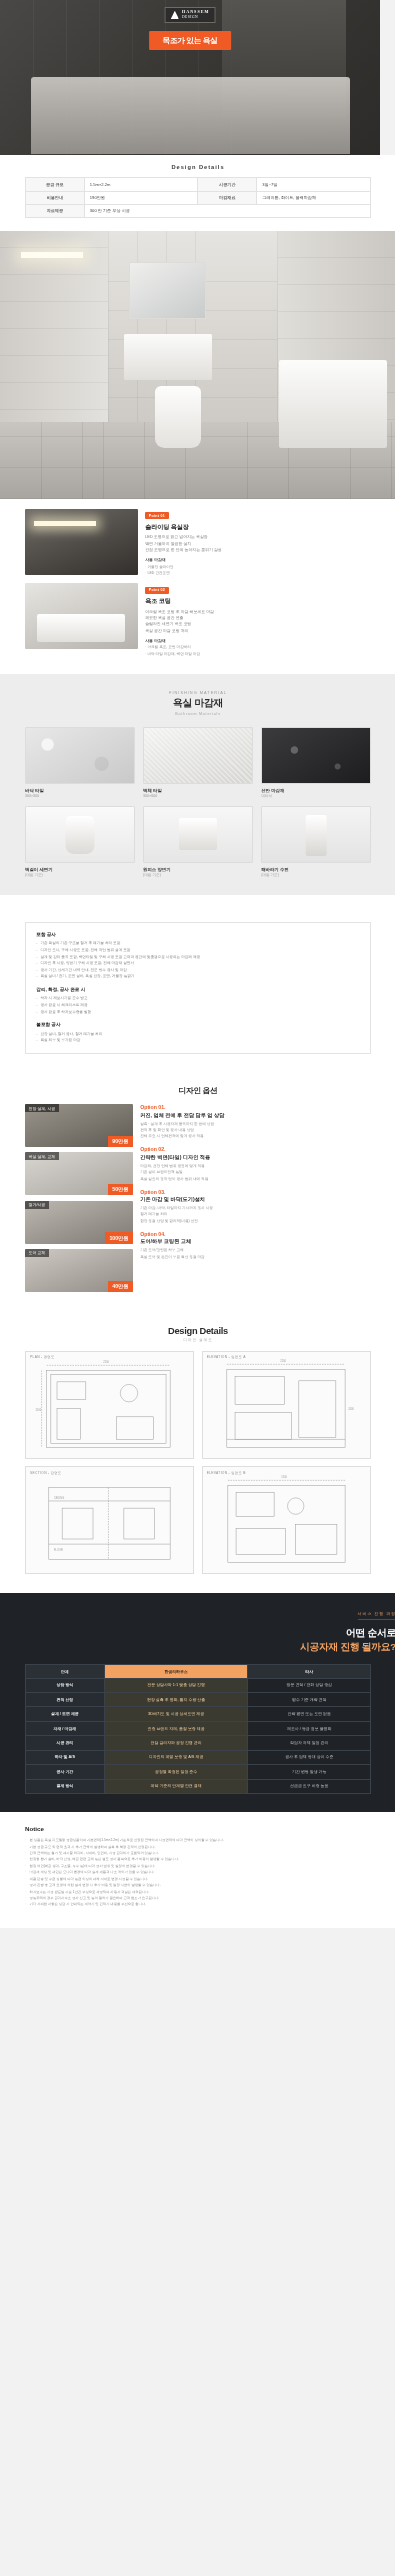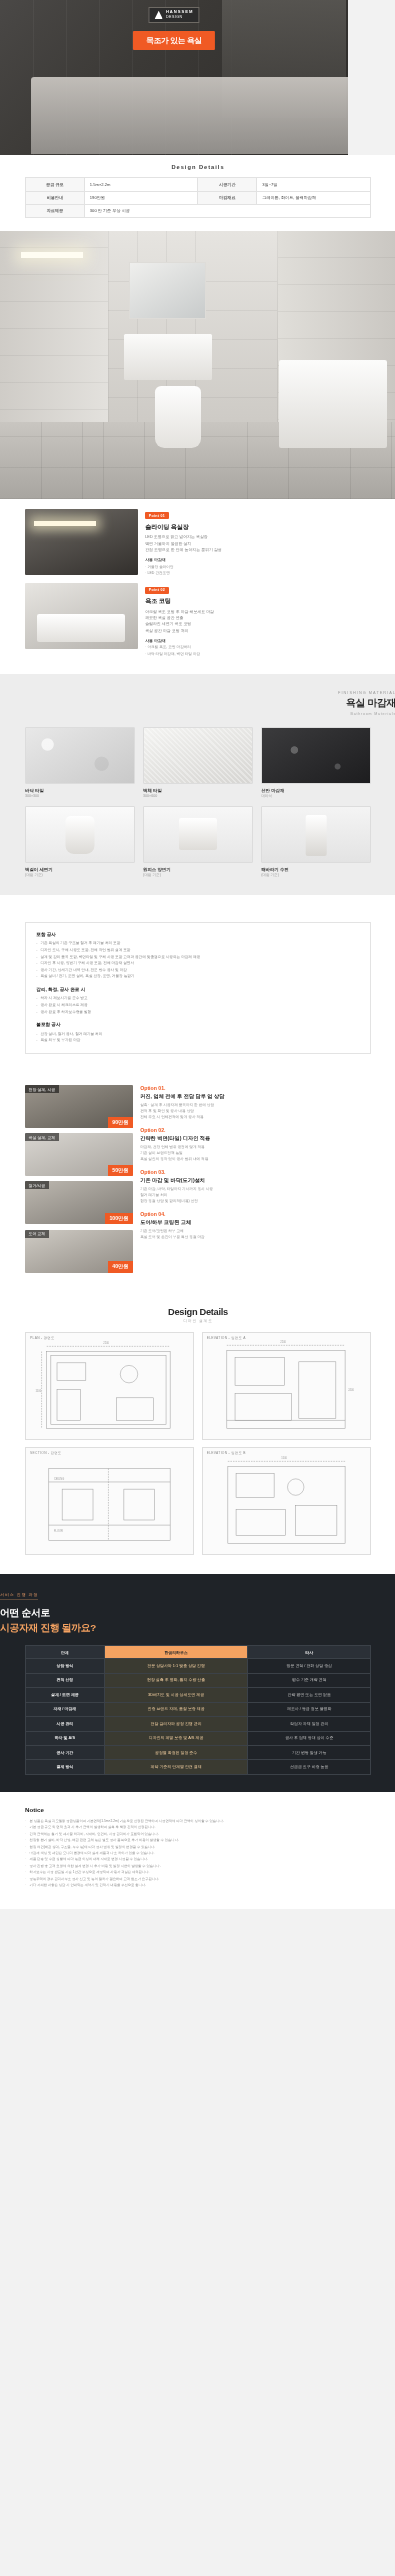--- a/index.html
+++ b/index.html
@@ -8,24 +8,25 @@
     width: 396px;
     background: #f2f2f2;
     color: #2b2b2b;
     -webkit-font-smoothing: antialiased;
   }
   .page { width:396px; margin:0 auto; background:#f2f2f2; }
 
   
   .top-hero {
     position: relative;
-    width: 348px;
+    width: 380px;
     height: 155px;
     background: linear-gradient(180deg,#3a3a3a 0%, #2e2e2e 45%, #262626 100%);
     overflow: hidden;
+    font-family: Liberation Serif, serif;
   }
   .top-hero .tile-wall {
     position:absolute; inset:0;
     background:
       repeating-linear-gradient(90deg, rgba(255,255,255,.045) 0 0.5px, transparent 0.5px 33px),
       repeating-linear-gradient(0deg, rgba(255,255,255,.045) 0 0.5px, transparent 0.5px 29px),
       linear-gradient(135deg,#4a4846 0%, #3b3936 40%, #2d2b29 100%);
   }
   .top-hero .shower-panel{
     position:absolute; left:222px; top:0; width:124px; height:118px;
@@ -165,21 +166,21 @@
     margin-top:3.6px; font-size:6.2px; font-weight:bold; color:#222; letter-spacing:-0.2px;
   }
   .feat-desc{ margin-top:2.6px; font-size:3.9px; color:#767676; line-height:1.6; }
   .feat-list{ margin-top:4.1px; }
   .feat-list .lt{ font-size:3.9px; font-weight:bold; color:#444; margin-bottom:1.5px; }
   .feat-list li{ list-style:none; font-size:3.6px; color:#8a8a8a; line-height:1.7; }
   .feat-list li:before{ content:"· "; color:#b5b5b5; }
 
   
   .mat-band{ background:#ededed; padding:15.5px 0 18.5px; }
-  .mat-head{ text-align:right; }
+  .mat-head{ text-align:center; }
   .mat-head .en{ font-size:3.9px; letter-spacing:1px; color:#9b9b9b; }
   .mat-head h2{ font-size:9.8px; font-weight:bold; margin-top:2.1px; letter-spacing:-0.3px; }
   .mat-head .en2{ font-size:3.6px; letter-spacing:0.8px; color:#a3a3a3; margin-top:2.1px; }
   .mat-grid{
     margin:11.3px auto 0; width:346px;
     display:grid; grid-template-columns:repeat(3,1fr); gap:8.2px 8.2px;
   }
   .mat-cell{ }
   .mat-sw{
     width:100%; height:57px; border-radius:1px; border:0.5px solid #dcdcdc;
@@ -276,21 +277,21 @@
   .draw-card{
     border:0.5px solid #dedede; background:#fbfbfb; height:108px; position:relative; overflow:hidden;
   }
   .draw-card .cap{
     position:absolute; left:4.1px; top:3.1px; font-size:3.3px; color:#8d8d8d; letter-spacing:0.3px;
   }
   .plan-svg{ position:absolute; left:0; top:0; }
 
   
   .cmp-band{ background:#1f2328; padding:15.5px 0 17.5px; color:#fff; }
-  .cmp-head{ text-align:left; }
+  .cmp-head{ text-align:right; }
   .cmp-tagline{
     display:inline-block; font-size:3.9px; color:#f3a26a; letter-spacing:1px;
     border-bottom:0.5px solid #5c4a3c; padding-bottom:2.1px;
   }
   .cmp-head h2{ font-size:9.8px; font-weight:bold; margin-top:6.2px; line-height:1.45; letter-spacing:-0.3px; }
   .cmp-head h2 em{ font-style:normal; color:#f4a261; }
   .cmp-table{ width:346px; margin:10.3px auto 0; border-collapse:collapse; font-size:3.9px; }
   .cmp-table th{
     background:#2b3037; border:0.5px solid #3b4148; color:#e9e9e9; padding:3.6px 3.1px; font-weight:bold;
   }
@@ -472,20 +473,23 @@
         <ul>
           <li>천장 설비, 철거 공사, 철거 폐기물 처리</li>
           <li>욕실 외부 및 부가된 마감</li>
         </ul>
       </div>
 
     </div>
   </div>
 
   <div class="opt-band">
+    <div class="opt-head">
+      <h2>디자인 옵션</h2>
+    </div>
     <div class="opt-row">
       <div class="opt-left">
         <div class="opt-thumb ot1">
           <span class="lbl">천장 설계, 시공</span>
           <span class="price">90만원</span>
         </div>
         <div class="opt-thumb ot2">
           <span class="lbl">욕실 설계, 교체</span>
           <span class="price">50만원</span>
         </div>

